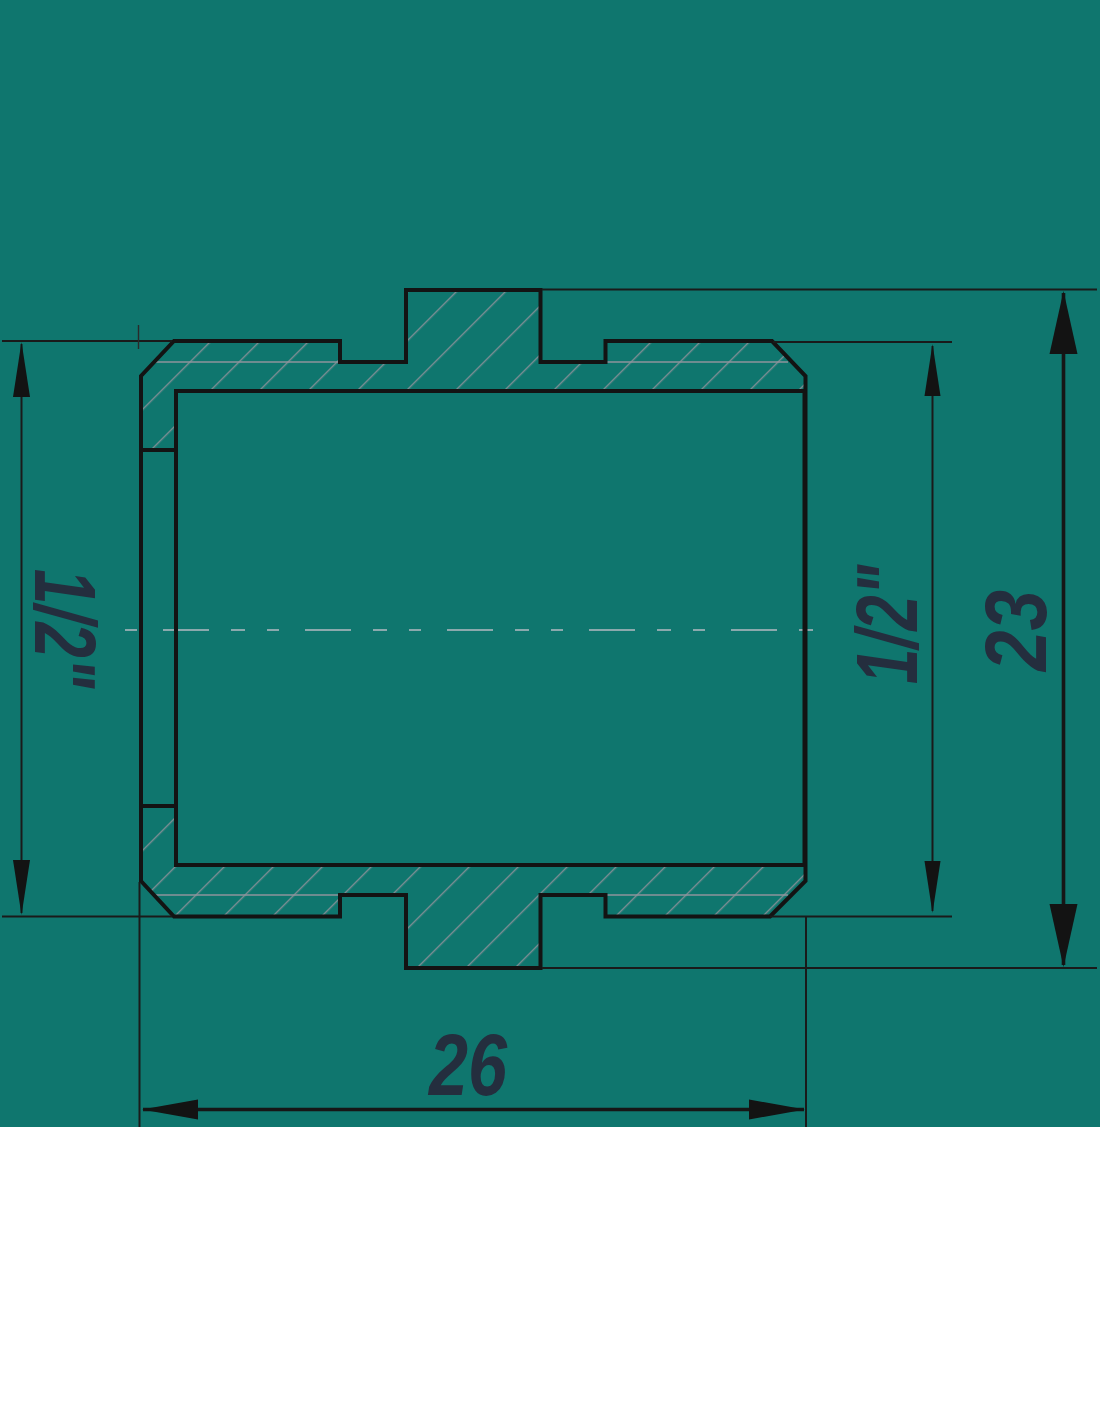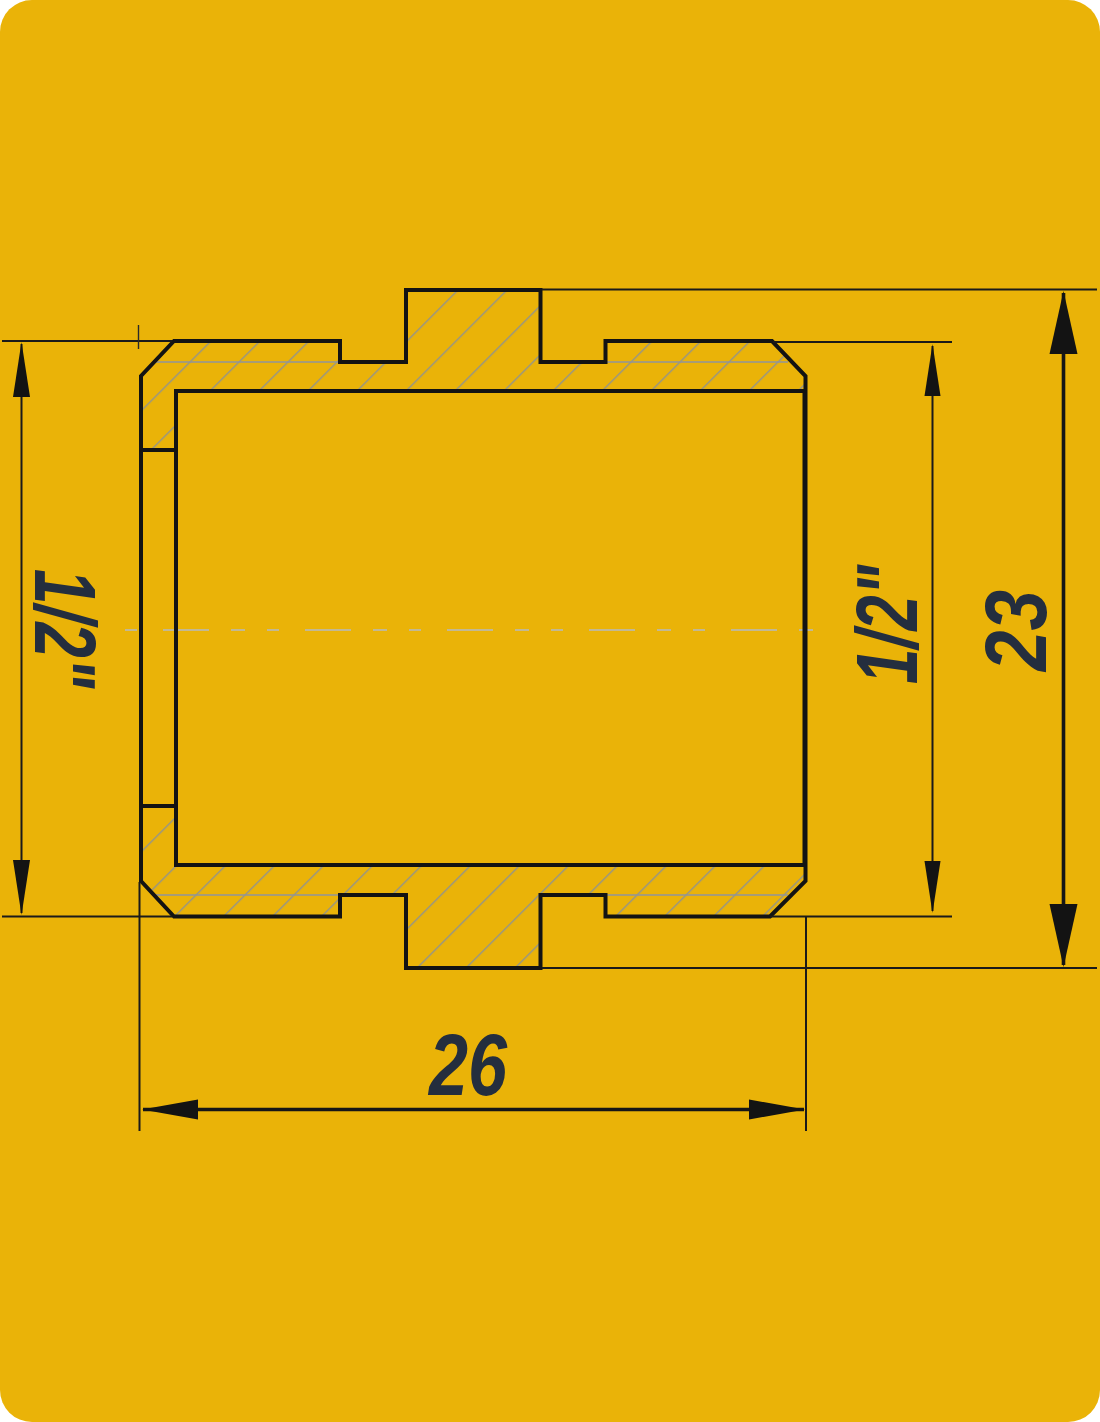--- a/index.html
+++ b/index.html
@@ -1,16 +1,16 @@
 <!DOCTYPE html>
 <html><head>
 <meta charset="utf-8">
 <style>
   html,body{margin:0;padding:0;background:#ffffff;}
-  .page{width:1100px;height:1422px;position:relative;background:#eab308;overflow:hidden;border-radius:32px;}
+  .page{width:1100px;height:1127px;position:relative;background:#0f766e;overflow:hidden;}
   svg{position:absolute;left:0;top:0;}
   text{font-family:"Liberation Sans",sans-serif;font-weight:bold;font-style:italic;fill:#242e3e;}
 </style>
 </head>
 <body>
 
 <div class="page">
 <svg width="1100" height="1422" viewBox="0 0 1100 1422">
   <defs>
     <pattern id="hatch" width="12" height="34.65" patternUnits="userSpaceOnUse" patternTransform="rotate(-45) translate(0,8.5)">

